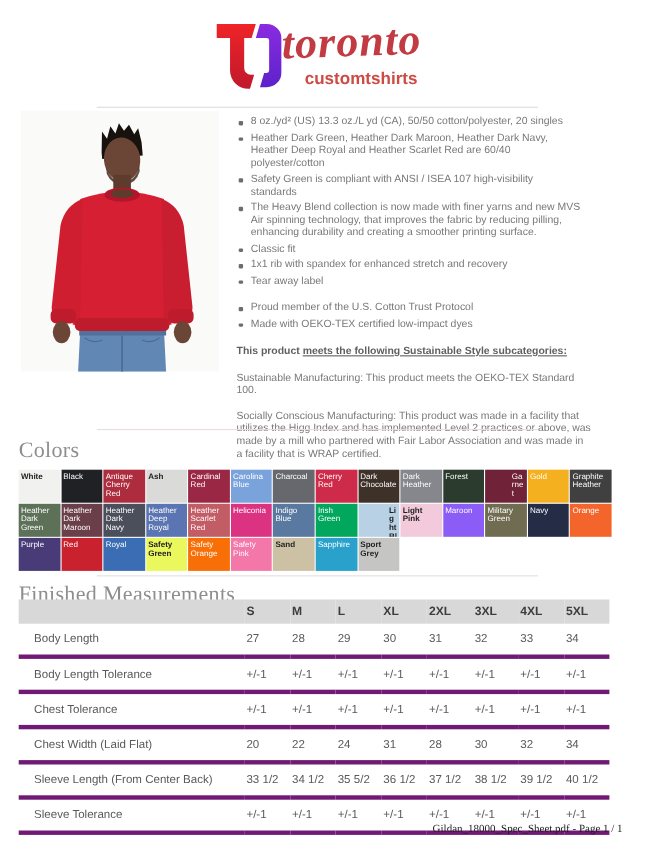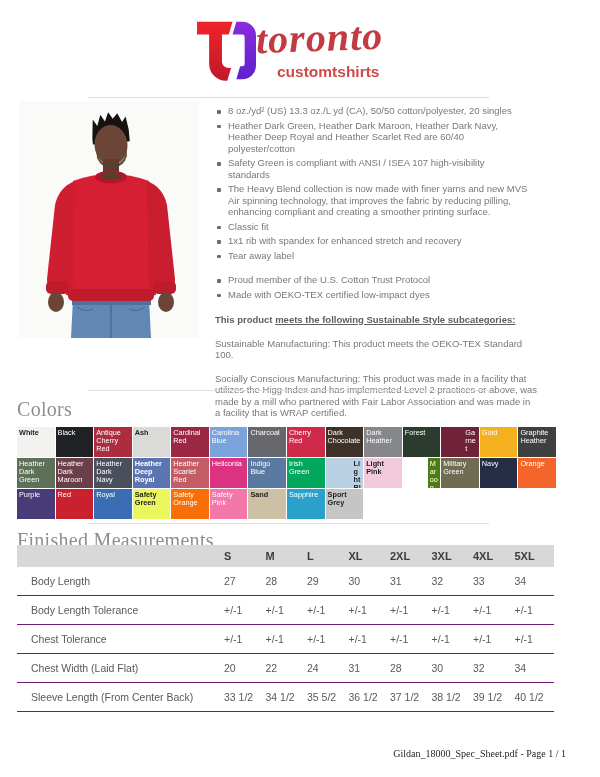--- a/index.html
+++ b/index.html
@@ -44,21 +44,21 @@
   
   .fm-title{top:529px;}
   table.fm{position:absolute;left:17px;top:545px;width:537px;border-collapse:collapse;
            font-size:10.5px;color:#595959;table-layout:fixed;}
   table.fm col.lbl{width:205px;}
   table.fm thead tr{background:#d8d8d8;}
   table.fm thead th{font-weight:bold;color:#3d3d3d;text-align:left;height:18px;
                     padding:2px 0 2px 2px;font-size:11px;}
   table.fm tbody th{font-weight:normal;text-align:left;padding:8px 0 8px 14px;}
   table.fm tbody td{padding:8px 0 8px 2px;}
-  table.fm tbody tr{border-bottom:1px solid #701a75;}
+  table.fm tbody tr{border-bottom:4px solid #701a75;}
   
   .footer{position:absolute;right:34px;top:748px;font-family:"Liberation Serif",serif;
           font-size:10px;color:#1d1d1d;}
 </style>
 </head>
 <body>
 
 <div class="page">
 
   <svg class="logo-monogram" viewBox="0 0 82 100" aria-hidden="true">
@@ -112,21 +112,21 @@
   <div class="details">
     <ul class="bullets">
         <li><span>8 oz./yd² (US) 13.3 oz./L yd (CA), 50/50 cotton/polyester, 20 singles</span></li>
         <li><span>Heather Dark Green, Heather Dark Maroon, Heather Dark Navy,
 Heather Deep Royal and Heather Scarlet Red are 60/40
 polyester/cotton</span></li>
         <li><span>Safety Green is compliant with ANSI / ISEA 107 high-visibility
 standards</span></li>
         <li><span>The Heavy Blend collection is now made with finer yarns and new MVS
 Air spinning technology, that improves the fabric by reducing pilling,
-enhancing compliant and creating a smoother printing surface.</span></li>
+enhancing durability and creating a smoother printing surface.</span></li>
         <li><span>Classic fit</span></li>
         <li><span>1x1 rib with spandex for enhanced stretch and recovery</span></li>
         <li><span>Tear away label</span></li>
       </ul>
     <ul class="bullets bullets-secondary">
         <li><span>Proud member of the U.S. Cotton Trust Protocol</span></li>
         <li><span>Made with OEKO-TEX certified low-impact dyes</span></li>
       </ul>
     <div class="sus-heading">
       <span>This product </span><span class="ul">meets the following Sustainable Style subcategories:</span>
@@ -152,28 +152,28 @@
       <div class="swatch" style="background: rgb(205, 43, 73); color: rgb(255, 255, 255);">Cherry Red</div>
       <div class="swatch" style="background: rgb(62, 49, 40); color: rgb(255, 255, 255);">Dark Chocolate</div>
       <div class="swatch" style="background: rgb(133, 135, 140); color: rgb(255, 255, 255);">Dark Heather</div>
       <div class="swatch" style="background: rgb(43, 59, 45); color: rgb(255, 255, 255);">Forest</div>
       <div class="swatch" style="background: rgb(111, 34, 56); color: rgb(255, 255, 255); padding-left: 24px;">Garnet</div>
       <div class="swatch" style="background: rgb(245, 176, 32); color: rgb(255, 255, 255);">Gold</div>
       <div class="swatch" style="background: #404040; color: rgb(255, 255, 255);">Graphite Heather</div>
       <div class="swatch" style="background: rgb(92, 113, 87); color: rgb(255, 255, 255);">Heather Dark Green</div>
       <div class="swatch" style="background: rgb(106, 63, 73); color: rgb(255, 255, 255);">Heather Dark Maroon</div>
       <div class="swatch" style="background: rgb(74, 79, 91); color: rgb(255, 255, 255);">Heather Dark Navy</div>
-      <div class="swatch" style="background: rgb(90, 117, 177); color: rgb(255, 255, 255); font-weight: bold;">Heather Deep Royal</div>
+      <div class="swatch" style="background: rgb(90, 117, 177); color: rgb(255, 255, 255);">Heather Deep Royal</div>
       <div class="swatch" style="background: rgb(194, 92, 101); color: rgb(255, 255, 255);">Heather Scarlet Red</div>
       <div class="swatch" style="background: rgb(219, 50, 130); color: rgb(255, 255, 255);">Heliconia</div>
       <div class="swatch" style="background: rgb(90, 121, 161); color: rgb(255, 255, 255);">Indigo Blue</div>
       <div class="swatch" style="background: rgb(0, 167, 93); color: rgb(255, 255, 255);">Irish Green</div>
       <div class="swatch dark-text" style="background: rgb(185, 209, 229); color: rgb(34, 34, 34); padding-left: 28px;">Light Blue</div>
       <div class="swatch dark-text" style="background: rgb(243, 202, 219); color: rgb(34, 34, 34);">Light Pink</div>
-      <div class="swatch" style="background: #4d7c0f; color: rgb(255, 255, 255); margin-left: 25px;">Maroon</div>
+      <div class="swatch" style="background: #8b5cf6; color: rgb(255, 255, 255);">Maroon</div>
       <div class="swatch" style="background: rgb(111, 108, 81); color: rgb(255, 255, 255);">Military Green</div>
       <div class="swatch" style="background: rgb(36, 45, 69); color: rgb(255, 255, 255);">Navy</div>
       <div class="swatch" style="background: rgb(243, 101, 43); color: rgb(255, 255, 255);">Orange</div>
       <div class="swatch" style="background: rgb(72, 59, 119); color: rgb(255, 255, 255);">Purple</div>
       <div class="swatch" style="background: rgb(202, 33, 47); color: rgb(255, 255, 255);">Red</div>
       <div class="swatch" style="background: rgb(59, 109, 181); color: rgb(255, 255, 255);">Royal</div>
       <div class="swatch dark-text" style="background: rgb(235, 248, 93); color: rgb(34, 34, 34);">Safety Green</div>
       <div class="swatch" style="background: rgb(248, 111, 7); color: rgb(255, 255, 255);">Safety Orange</div>
       <div class="swatch" style="background: rgb(243, 119, 169); color: rgb(255, 255, 255);">Safety Pink</div>
       <div class="swatch dark-text" style="background: rgb(204, 192, 165); color: rgb(34, 34, 34);">Sand</div>
@@ -262,17 +262,28 @@
           <th>Sleeve Length (From Center Back)</th>
           <td>33 1/2</td>
           <td>34 1/2</td>
           <td>35 5/2</td>
           <td>36 1/2</td>
           <td>37 1/2</td>
           <td>38 1/2</td>
           <td>39 1/2</td>
           <td>40 1/2</td>
         </tr>
+        <tr>
+          <th>Sleeve Tolerance</th>
+          <td>+/-1</td>
+          <td>+/-1</td>
+          <td>+/-1</td>
+          <td>+/-1</td>
+          <td>+/-1</td>
+          <td>+/-1</td>
+          <td>+/-1</td>
+          <td>+/-1</td>
+        </tr>
       </tbody>
   </table>
 
   <div class="footer">Gildan_18000_Spec_Sheet.pdf - Page 1 / 1</div>
 </div>
 
 </body></html>

